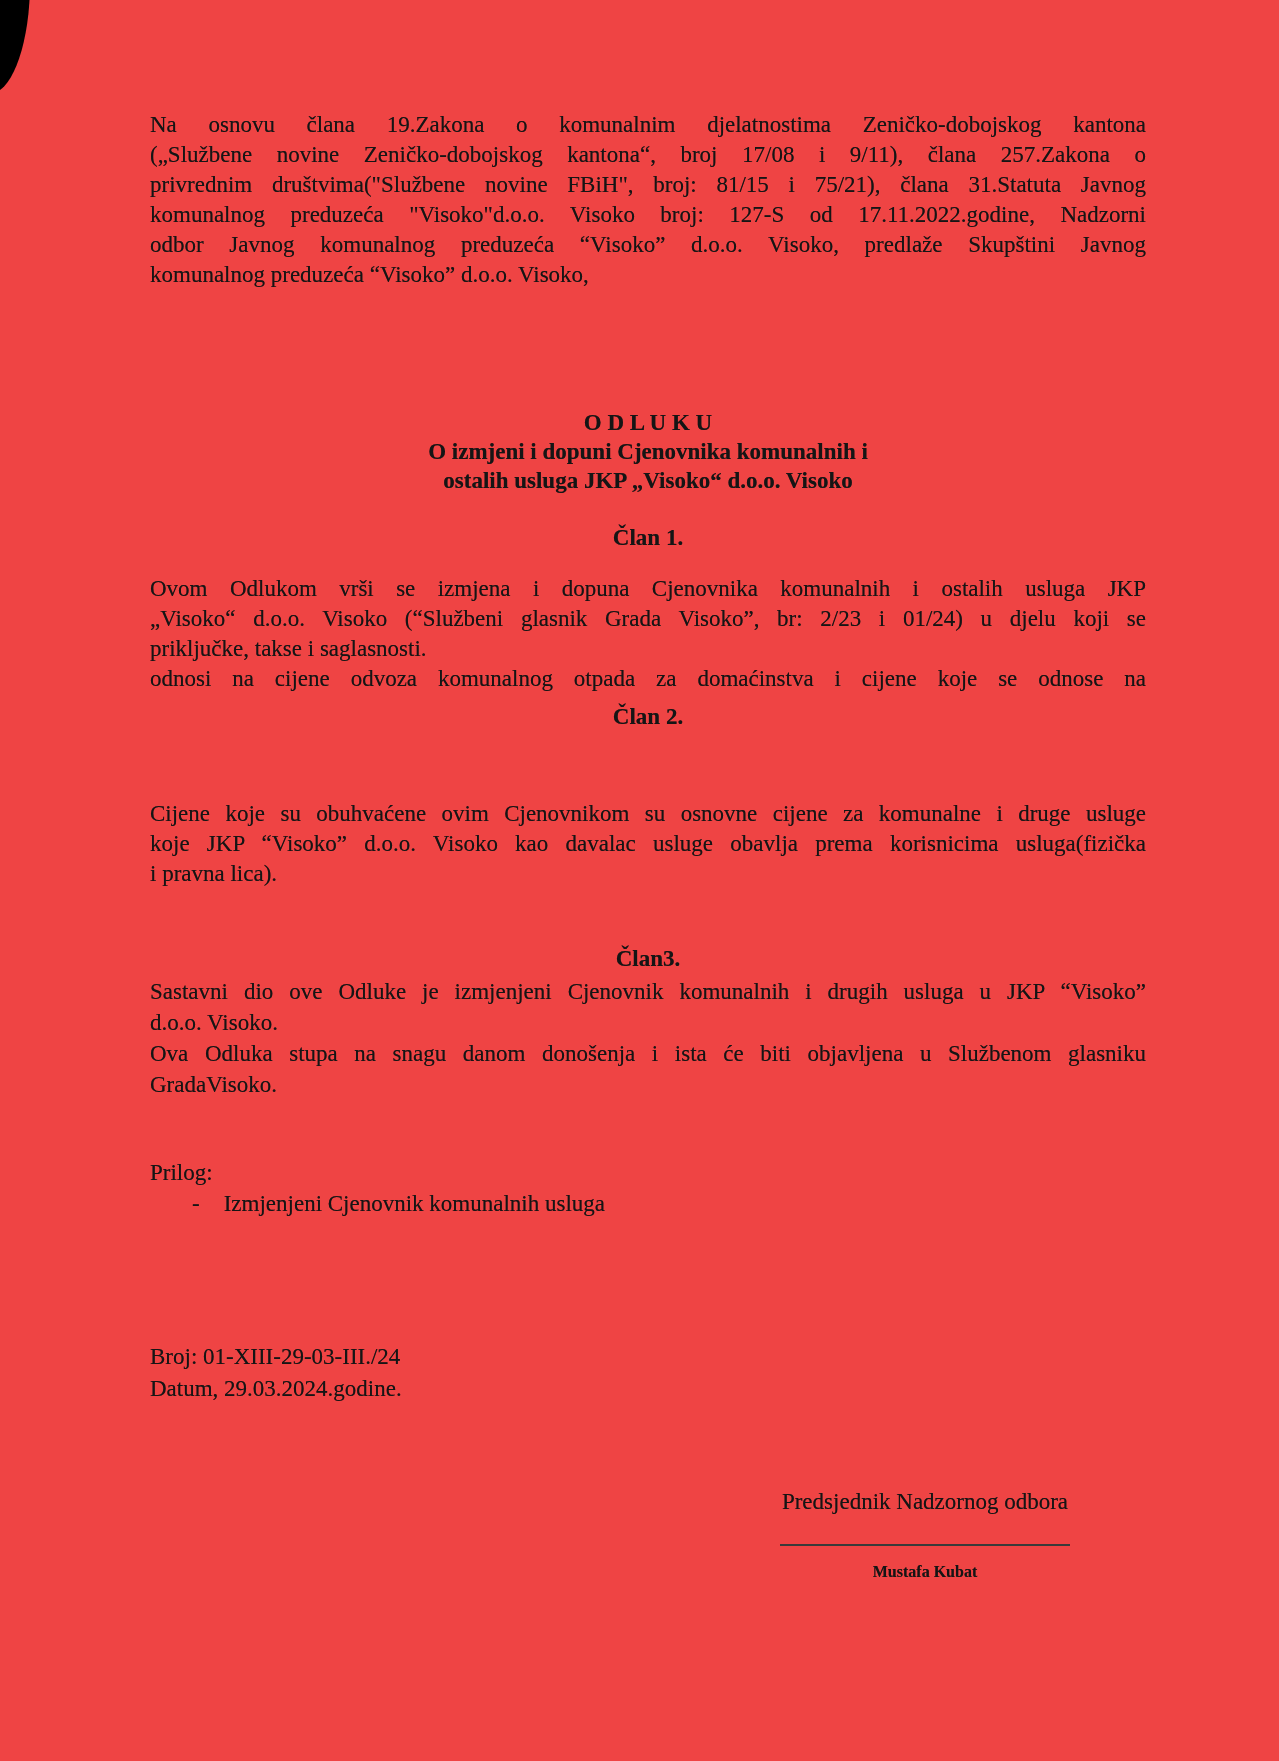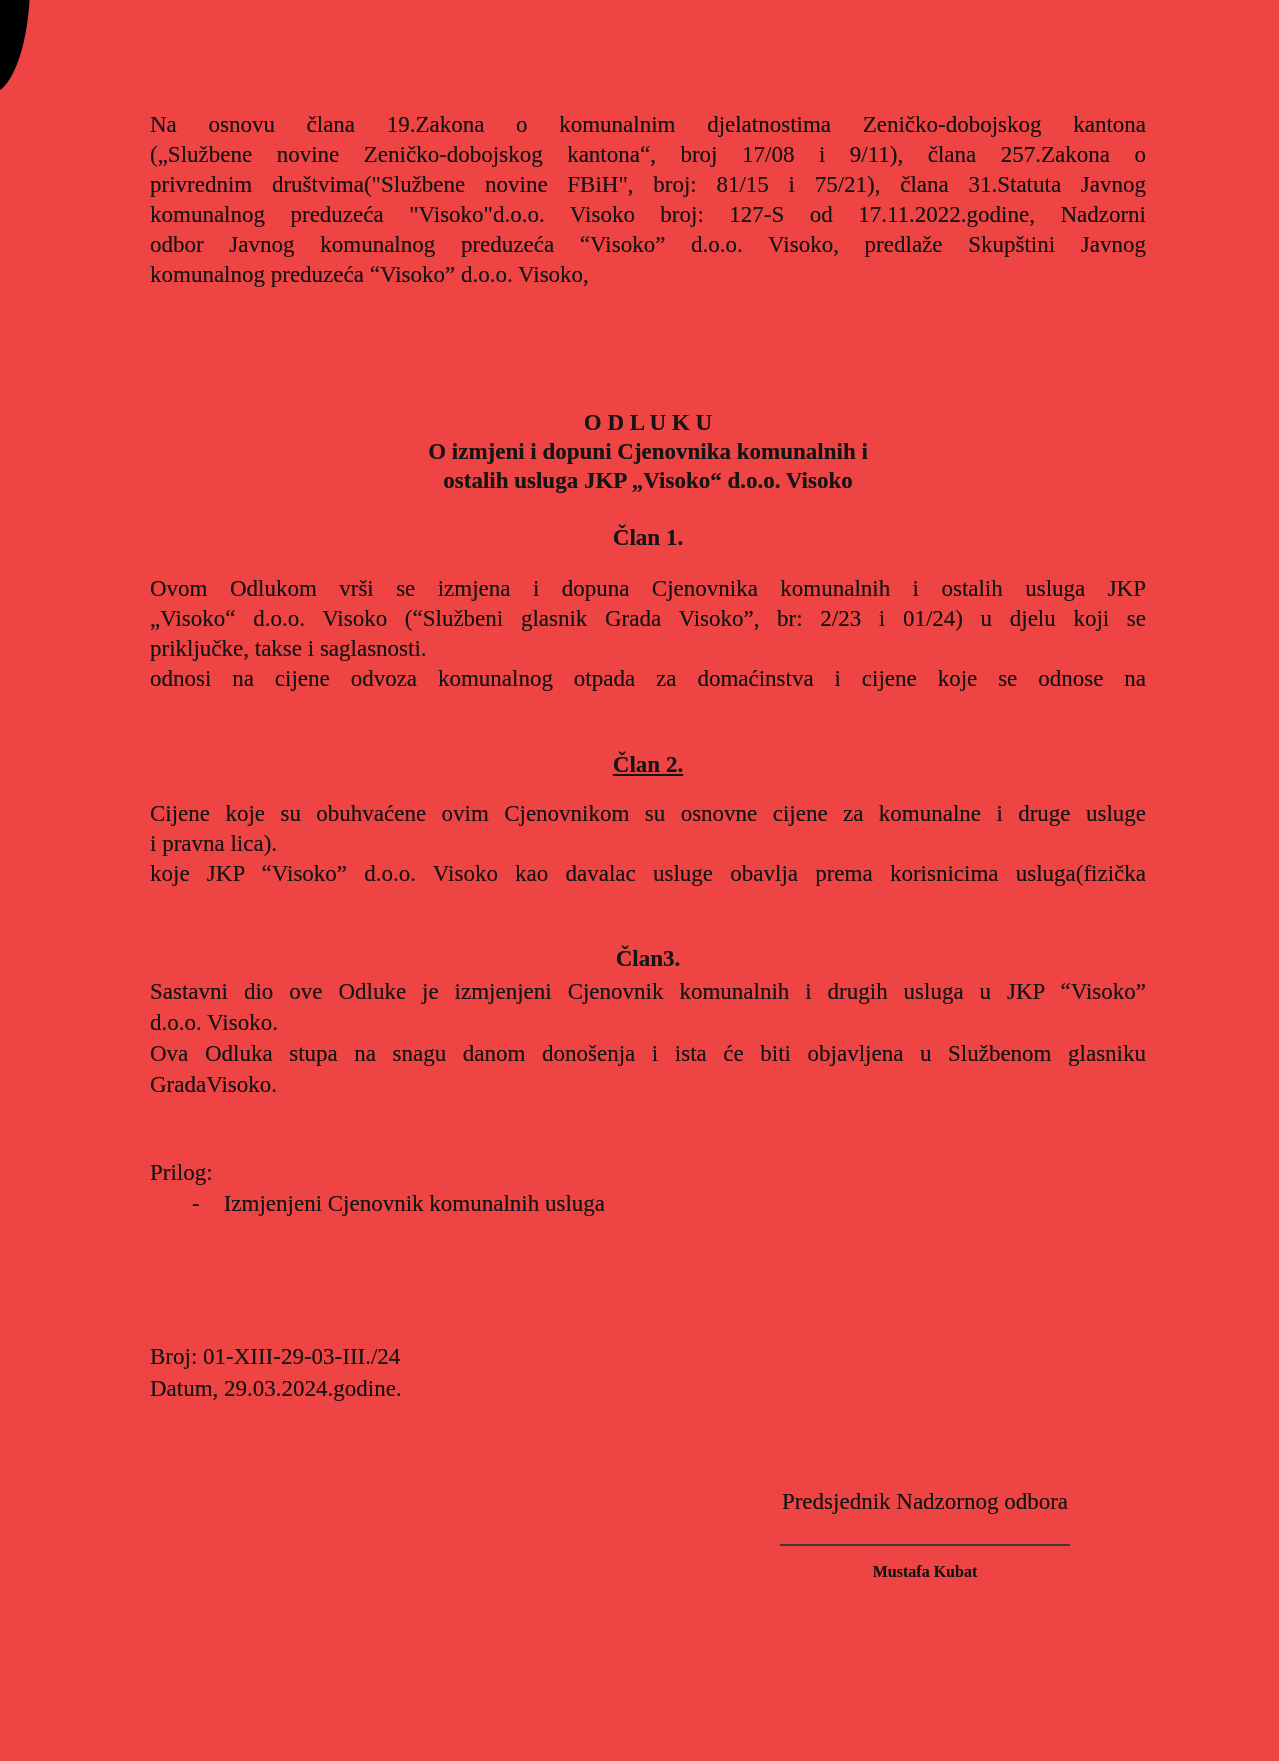--- a/index.html
+++ b/index.html
@@ -40,21 +40,21 @@
   .hd {
     font-size: 23px;
     font-weight: bold;
     text-align: center;
     line-height: 29px;
   }
   .title-block { top: 408px; }
   .intro-block { top: 110px; }
   .clan1-hd { top: 503px; margin-top: 20px; }
   .clan1-p  { top: 558px; margin-top: 16px; }
-  .clan2-hd { top: 750px; text-decoration: underline; }
+  .clan2-hd { top: 702px; }
   .clan2-p  { top: 799px; }
   .clan3-hd { top: 944px; }
   .clan3-p  { top: 976px; }
   .clan3-p .txt { line-height: 31px; }
   .prilog-label { top: 1158px; }
   .prilog-item  { top: 1189px; }
   .prilog-item .bullet {
     display: inline-block;
     margin-left: 42px;
     margin-right: 24px;
@@ -123,22 +123,22 @@
     <div class="txt jline">„Visoko“ d.o.o. Visoko (“Službeni glasnik Grada Visoko”, br: 2/23 i 01/24) u djelu koji se</div>
     <div class="txt lline">priključke, takse i saglasnosti.</div>
     <div class="txt jline">odnosi na cijene odvoza komunalnog otpada za domaćinstva i cijene koje se odnose na</div>
   </div>
 
   <div class="block clan2-hd">
     <div class="hd">Član 2.</div>
   </div>
   <div class="block clan2-p">
     <div class="txt jline">Cijene koje su obuhvaćene ovim Cjenovnikom su osnovne cijene za komunalne i druge usluge</div>
+    <div class="txt jline">koje JKP “Visoko” d.o.o. Visoko kao davalac usluge obavlja prema korisnicima usluga(fizička</div>
     <div class="txt lline">i pravna lica).</div>
-    <div class="txt jline">koje JKP “Visoko” d.o.o. Visoko kao davalac usluge obavlja prema korisnicima usluga(fizička</div>
   </div>
 
   <div class="block clan3-hd">
     <div class="hd">Član3.</div>
   </div>
   <div class="block clan3-p">
     <div class="txt jline">Sastavni dio ove Odluke je izmjenjeni Cjenovnik komunalnih i drugih usluga u JKP “Visoko”</div>
     <div class="txt lline">d.o.o. Visoko.</div>
     <div class="txt jline">Ova Odluka stupa na snagu danom donošenja i ista će biti objavljena u Službenom glasniku</div>
     <div class="txt lline">GradaVisoko.</div>

